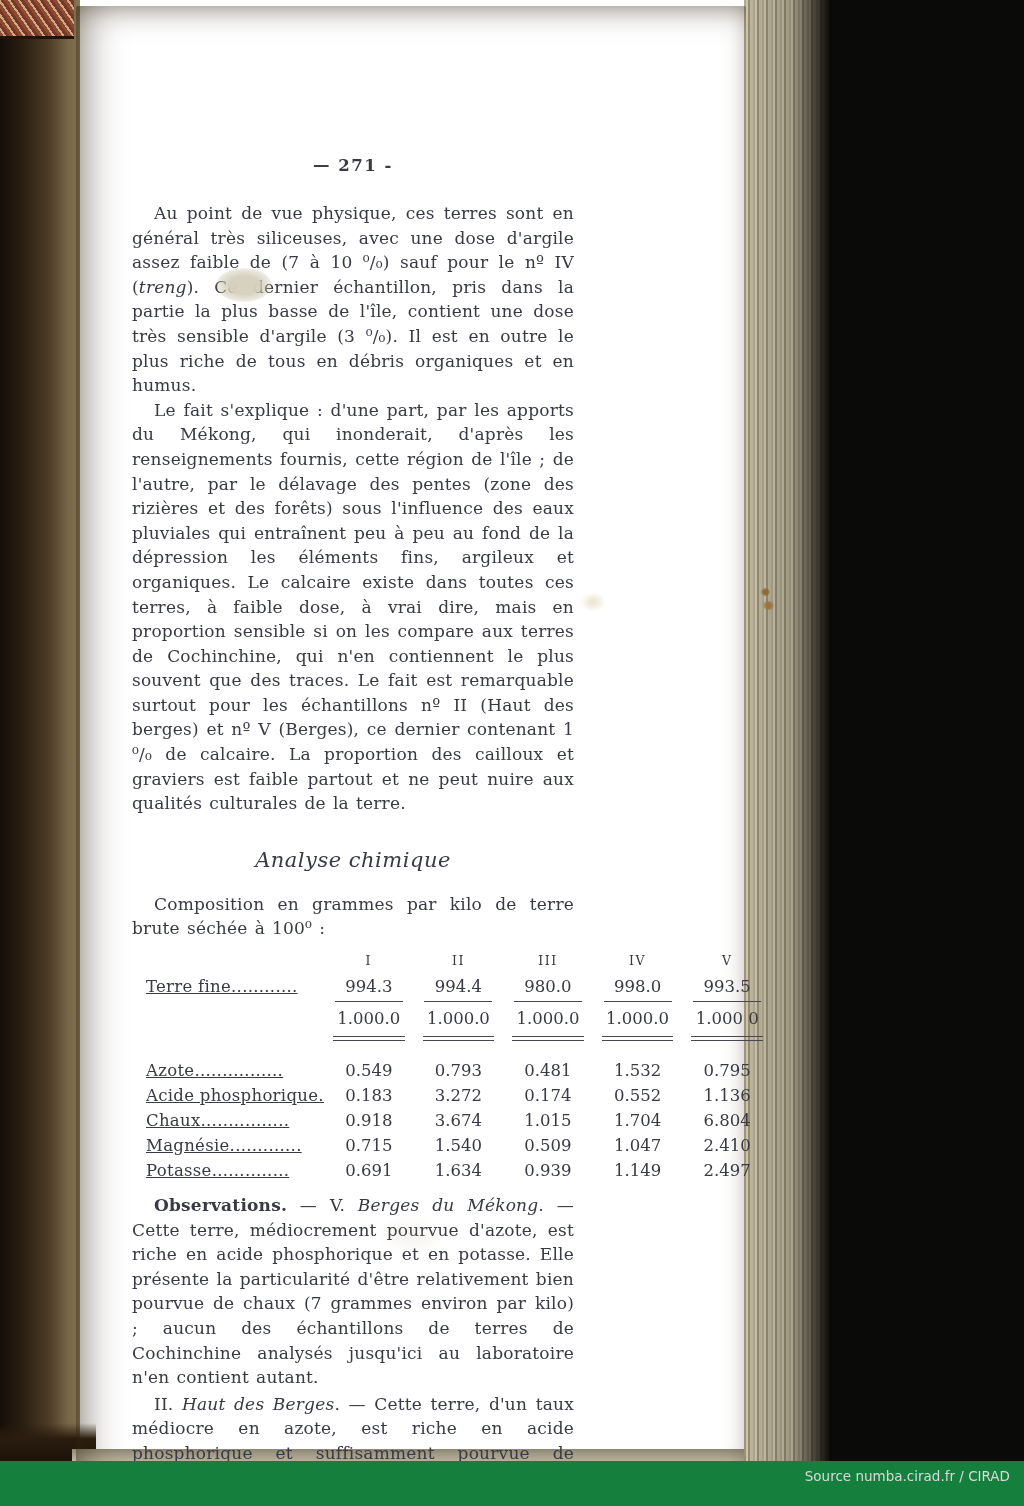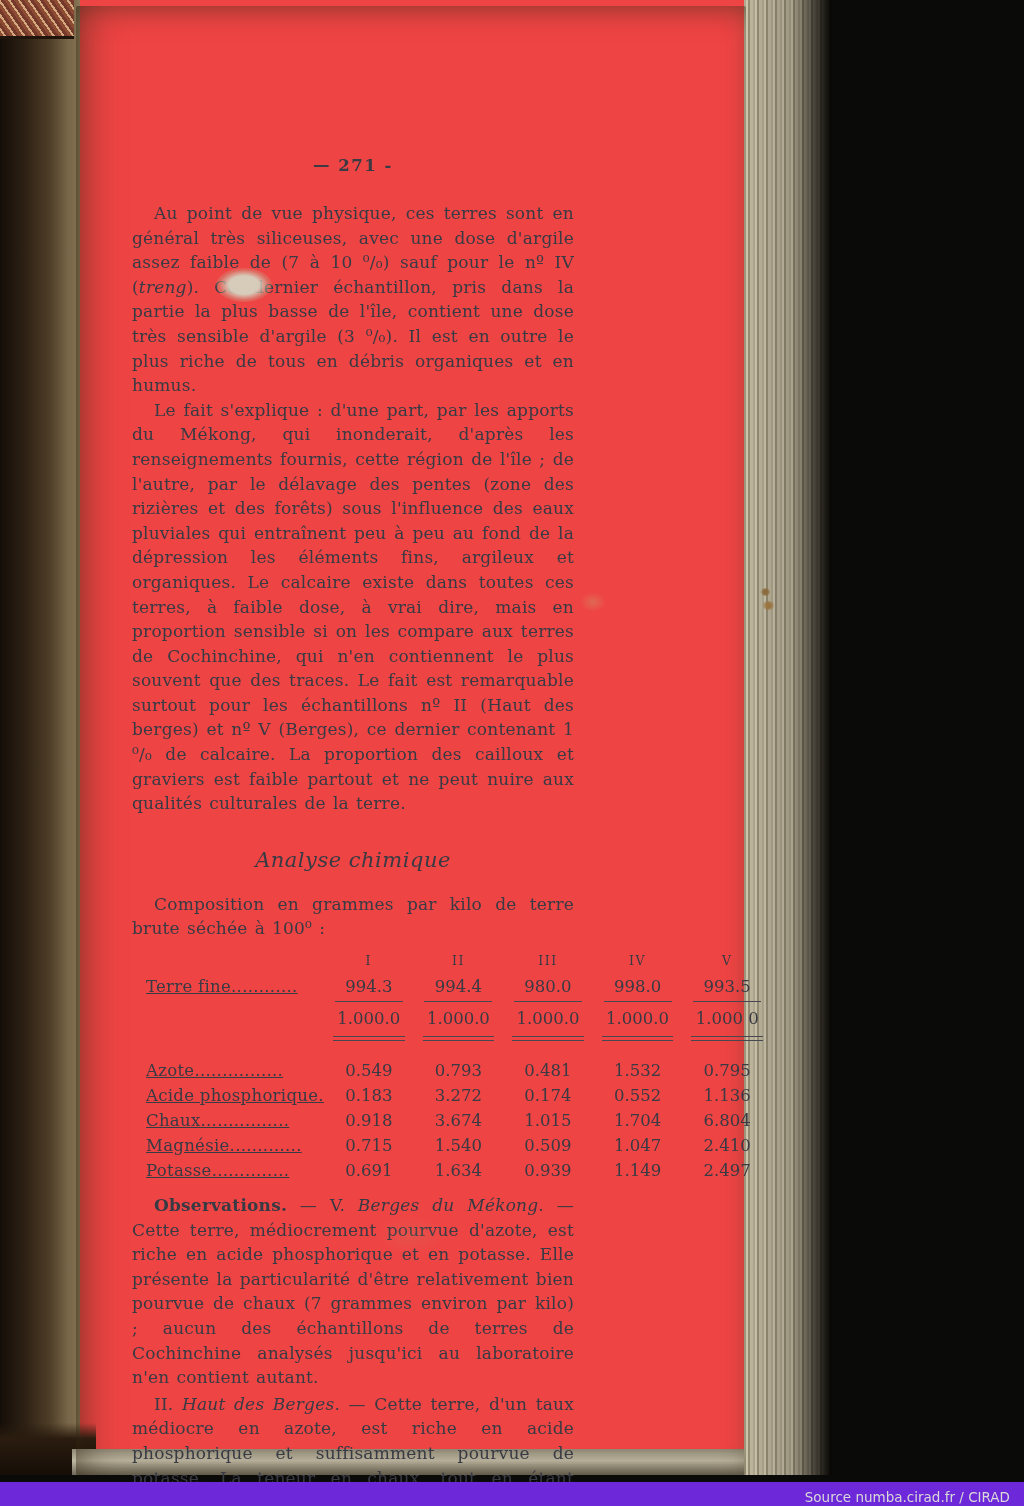--- a/index.html
+++ b/index.html
@@ -1,18 +1,18 @@
 <!DOCTYPE html>
 <html><head>
 <meta charset="utf-8">
 <style>
   html,body{margin:0;padding:0;background:#0a0a09;}
   .stage{position:relative;width:1024px;height:1506px;overflow:hidden;background:#0a0a09;
          font-family:"DejaVu Serif","Liberation Serif",serif;}
-  .photo{position:absolute;left:0;top:0;width:832px;height:1475px;background:#ef4444;}
+  .photo{position:absolute;left:0;top:0;width:832px;height:1475px;background:#ffffff;}
 
   
   .spine{position:absolute;left:0;top:0;width:80px;height:100%;
          background:linear-gradient(90deg,#150e08 0%,#2c2013 30%,#4e3d27 62%,#7a684a 86%,#95856424 100%),
                     linear-gradient(90deg,#1a120a 0%,#332513 35%,#5a4830 70%,#8a7856 100%);}
   .cover-corner{position:absolute;left:0;top:0;width:74px;height:36px;
          background:repeating-linear-gradient(55deg,#8c4a33 0 3px,#d3a87e 3px 5px,#74392a 5px 8px);
          border-bottom:3px solid #20150c;}
   .cover-bottom{position:absolute;left:0;bottom:0;width:96px;height:52px;
          background:linear-gradient(0deg,#160e07,#2a1c0f 70%,rgba(42,28,15,0));}
@@ -66,21 +66,21 @@
 
   
   .stain1{position:absolute;left:140px;top:262px;width:56px;height:34px;border-radius:50%;
           background:radial-gradient(ellipse,rgba(214,208,190,0.97) 38%,rgba(190,180,150,0.35) 62%,rgba(214,208,190,0) 78%);}
   .stain2{position:absolute;right:140px;top:586px;width:26px;height:20px;border-radius:50%;
           background:radial-gradient(ellipse,rgba(196,172,110,0.35),rgba(196,172,110,0) 70%);}
   .stain3{position:absolute;left:300px;bottom:220px;width:70px;height:40px;border-radius:50%;
           background:radial-gradient(ellipse,rgba(180,165,120,0.14),rgba(180,165,120,0) 70%);}
 
   
-  .source-bar{position:absolute;left:0;bottom:0;width:1024px;height:24px;background:#6d28d9;
+  .source-bar{position:absolute;left:0;bottom:0;width:1024px;height:45px;background:#15803d;
               color:#d9d9d9;font-family:"DejaVu Sans","Liberation Sans",sans-serif;font-size:13.5px;
               line-height:31px;text-align:right;box-sizing:border-box;padding-right:14px;padding-left:32px;}
 </style>
 </head>
 <body>
 
 <div class="stage">
   <div class="photo">
 
     <div class="spine">

